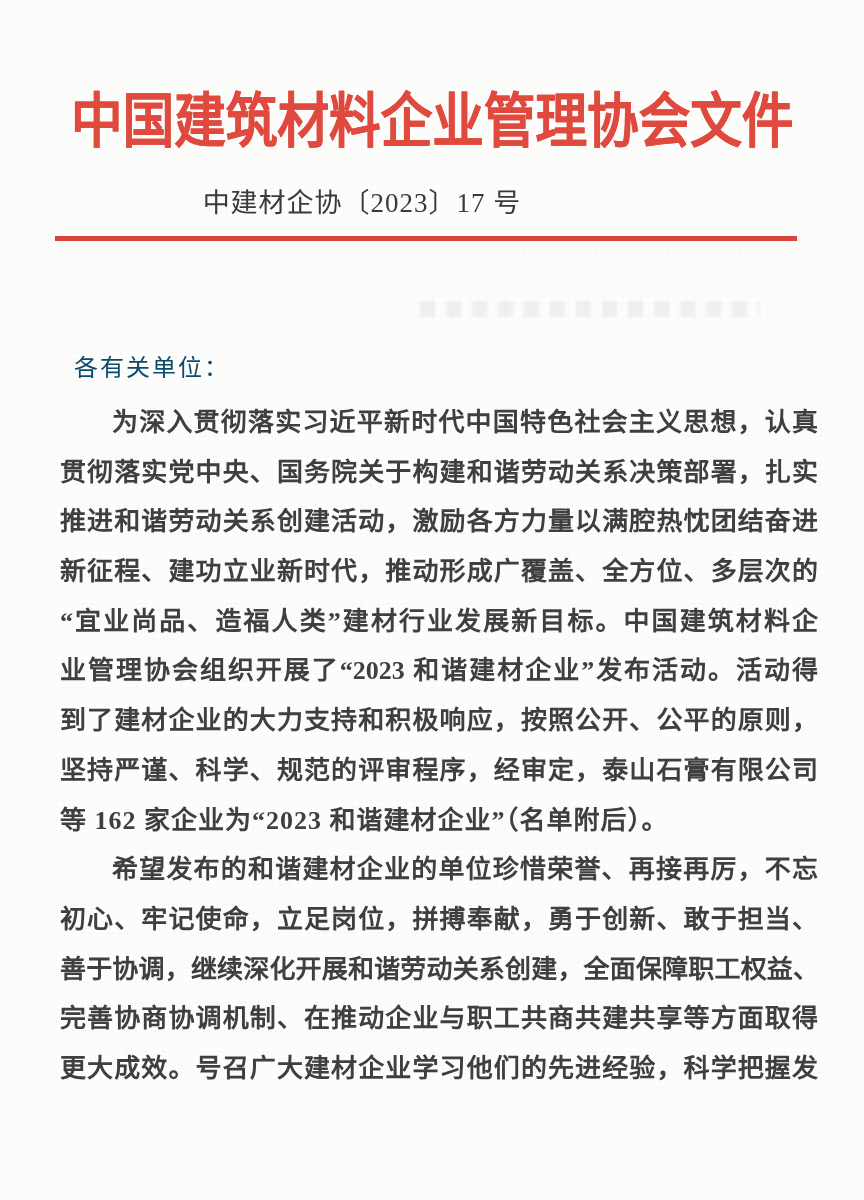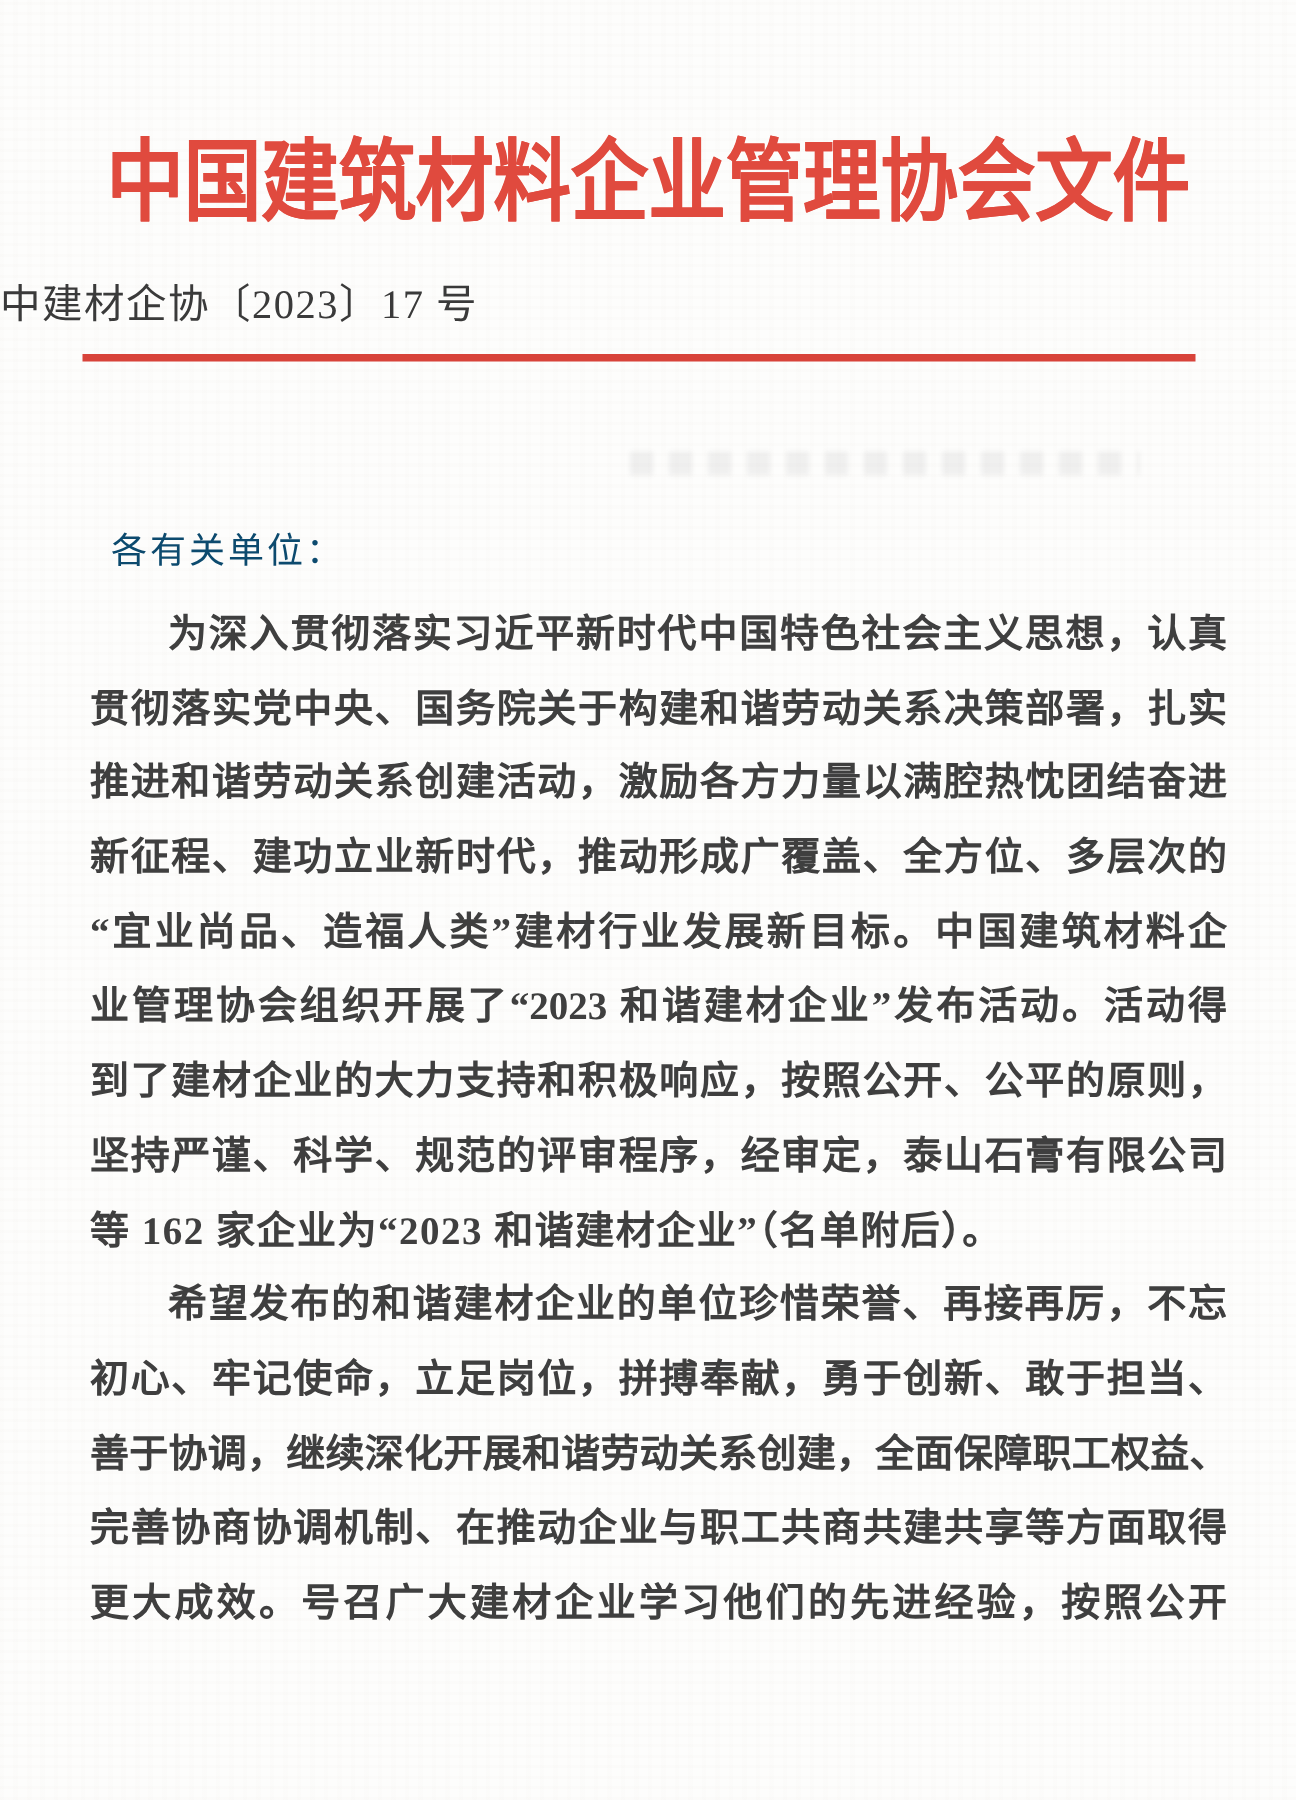--- a/index.html
+++ b/index.html
@@ -42,21 +42,21 @@
     transform: scaleX(0.86);
     transform-origin: 50% 50%;
     text-shadow: 0.5px 0 0 #e04a3e;
   }
 
   .doc-number {
     position: absolute;
     top: 181px;
     left: 0;
     width: 724px;
-    text-align: left;
+    text-align: center;
     font-size: 27px;
     color: #3a3a3a;
     font-family: "Liberation Serif", serif;
     letter-spacing: 1px;
   }
 
   .red-rule {
     position: absolute;
     top: 236px;
     left: 55px;
@@ -151,16 +151,16 @@
     <div class="line">新征程、建功立业新时代，推动形成广覆盖、全方位、多层次的</div>
     <div class="line">“宜业尚品、造福人类”建材行业发展新目标。中国建筑材料企</div>
     <div class="line">业管理协会组织开展了“2023 和谐建材企业”发布活动。活动得</div>
     <div class="line">到了建材企业的大力支持和积极响应，按照公开、公平的原则，</div>
     <div class="line">坚持严谨、科学、规范的评审程序，经审定，泰山石膏有限公司</div>
     <div class="line no-just">等 162 家企业为“2023 和谐建材企业”（名单附后）。</div>
     <div class="line indent">希望发布的和谐建材企业的单位珍惜荣誉、再接再厉，不忘</div>
     <div class="line">初心、牢记使命，立足岗位，拼搏奉献，勇于创新、敢于担当、</div>
     <div class="line tight">善于协调，继续深化开展和谐劳动关系创建，全面保障职工权益、</div>
     <div class="line">完善协商协调机制、在推动企业与职工共商共建共享等方面取得</div>
-    <div class="line">更大成效。号召广大建材企业学习他们的先进经验，按照公开</div>
+    <div class="line">更大成效。号召广大建材企业学习他们的先进经验，科学把握发</div>
   </div>
 
 </div>
 
 </body></html>

